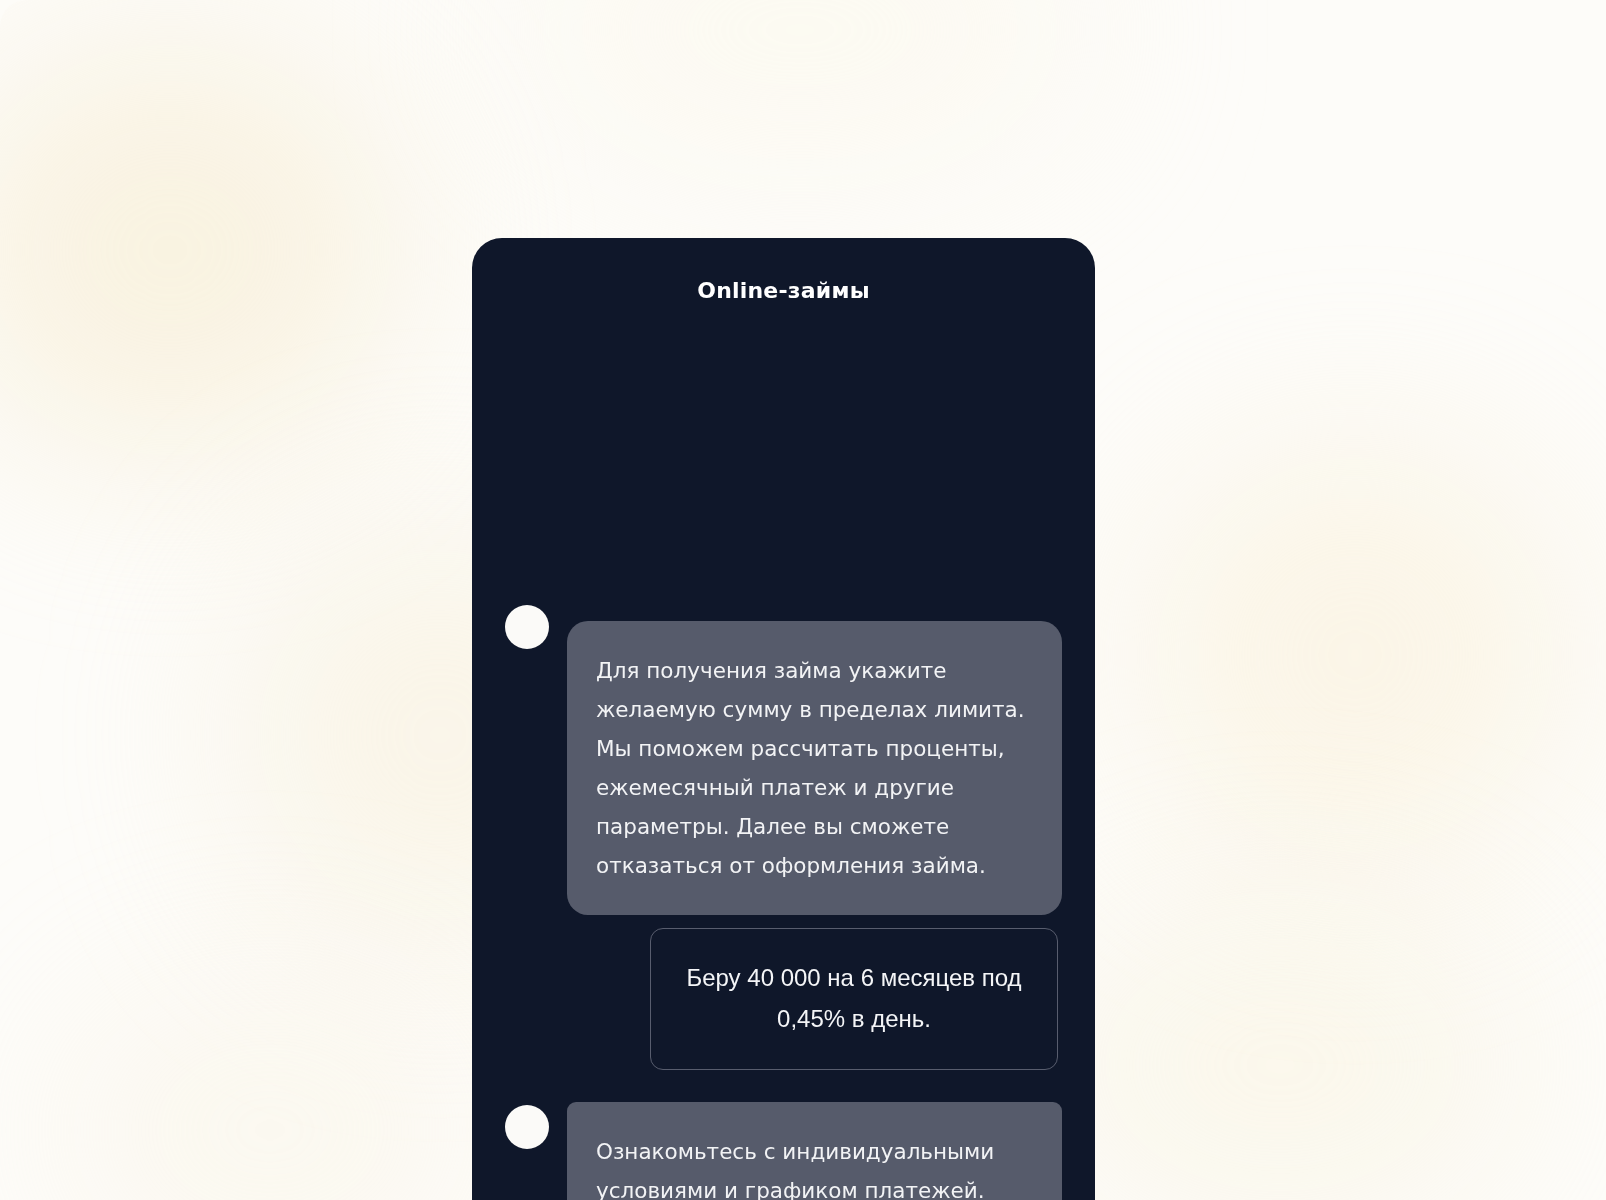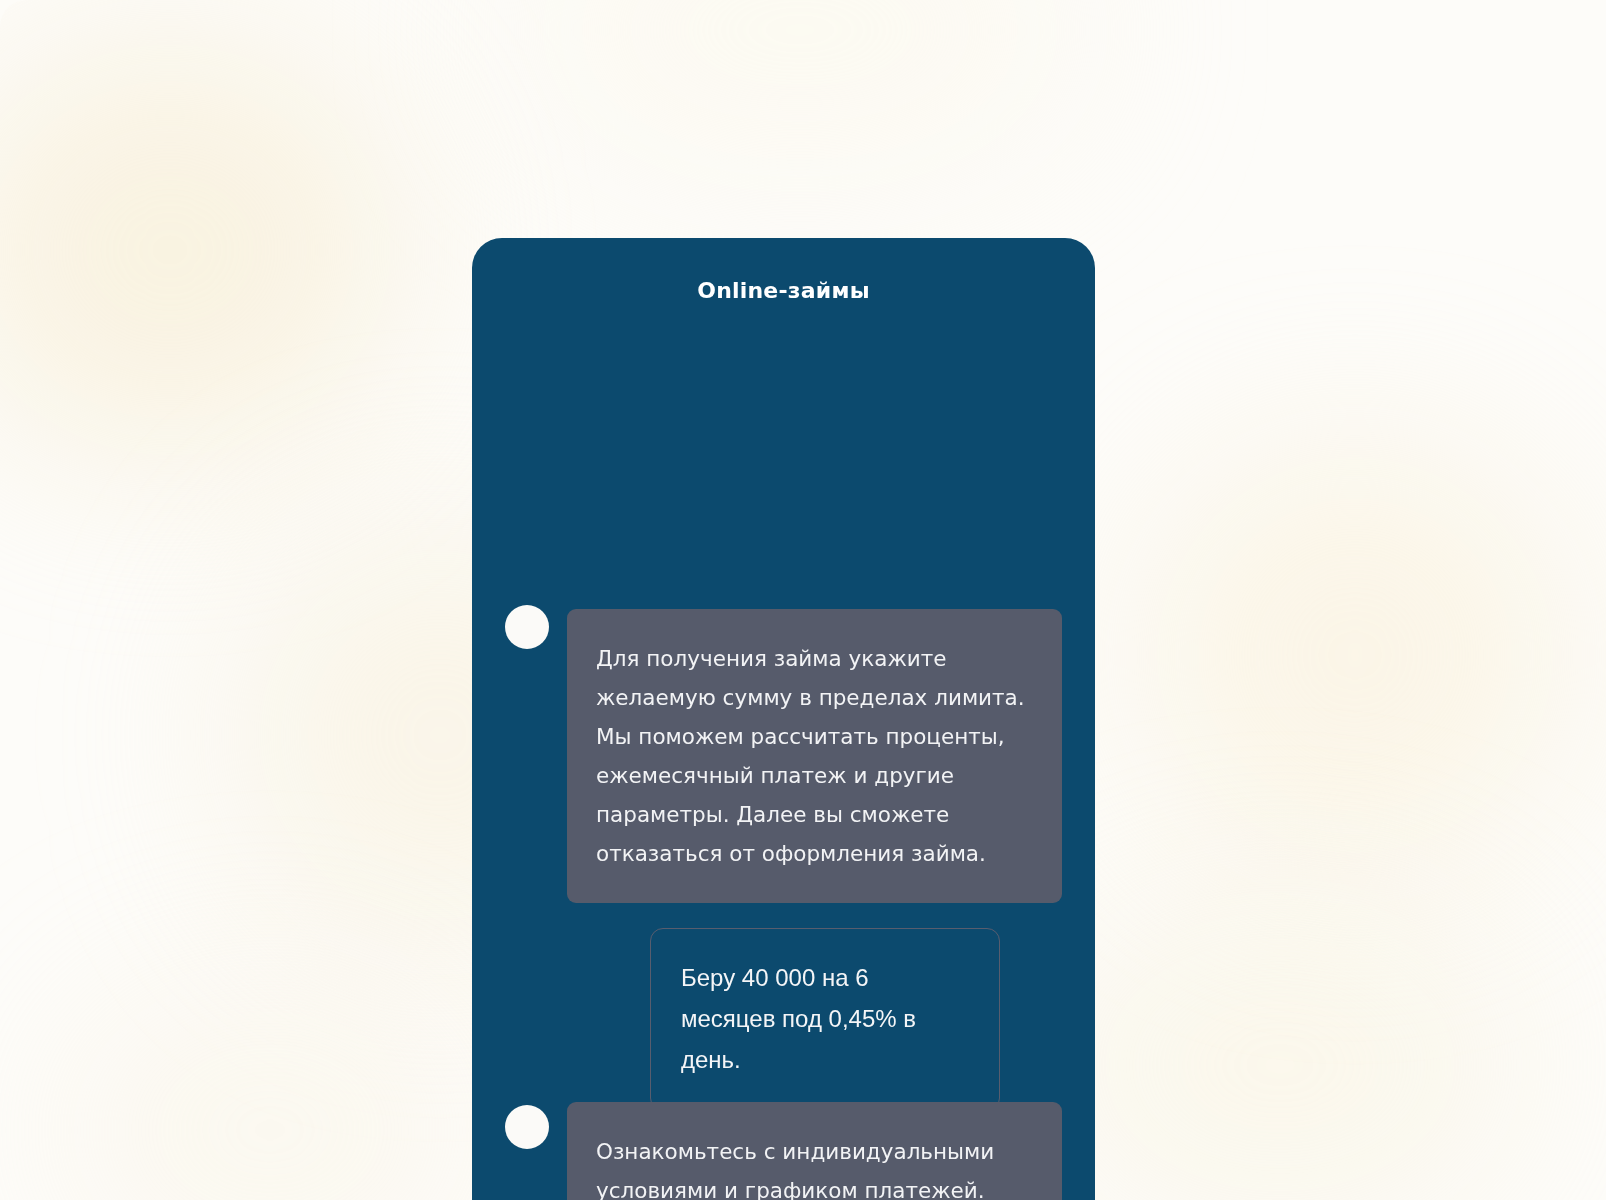--- a/index.html
+++ b/index.html
@@ -35,21 +35,21 @@
   .blob-e { left: 520px;  top: -120px; width: 560px; height: 300px; background: rgba(252,248,236,0.60); }
   .blob-f { left: 60px;   top: 980px;  width: 420px; height: 300px; background: rgba(249,242,222,0.35); }
 
   
   #chat-panel {
     position: absolute;
     left: 472px;
     top: 238px;
     width: 623px;
     height: 962px;
-    background: #0c4a6e;
+    background: #0f172a;
     border-radius: 30px 30px 0 0;
     overflow: hidden;
   }
 
   #panel-title {
     position: absolute;
     left: 0;
     top: 40px;
     width: 100%;
     text-align: center;
@@ -88,41 +88,41 @@
     margin: 0;
     color: #f2f3f5;
     font-size: 21.5px;
     line-height: 39px;
     font-weight: 400;
   }
 
   .bubble-user {
     position: absolute;
     left: 178px;
-    width: 350px;
+    width: 408px;
     background: transparent;
     border: 1.6px solid #585d6e;
     border-radius: 13px;
     box-sizing: border-box;
     padding: 28px 30px 30px 30px;
-    text-align: left;
+    text-align: center;
   }
   .bubble-user p {
     margin: 0;
     color: #f4f5f7;
     font-family: "Liberation Sans", sans-serif;
     font-size: 24px;
     line-height: 41px;
     font-weight: 400;
   }
 
   
   #row-1 { top: 367px; }
   #row-1 .avatar { top: 0px; }
-  #row-1 .bubble-bot { top: 4px; }
+  #row-1 .bubble-bot { top: 16px; border-radius: 21px; }
 
   #row-2 { top: 690px; }
   #row-2 .bubble-user { top: 0px; }
 
   #row-3 { top: 864px; }
   #row-3 .avatar { top: 3px; }
   #row-3 .bubble-bot { top: 0px; }
 
   #row-4 { top: 1074px; }
 </style>

